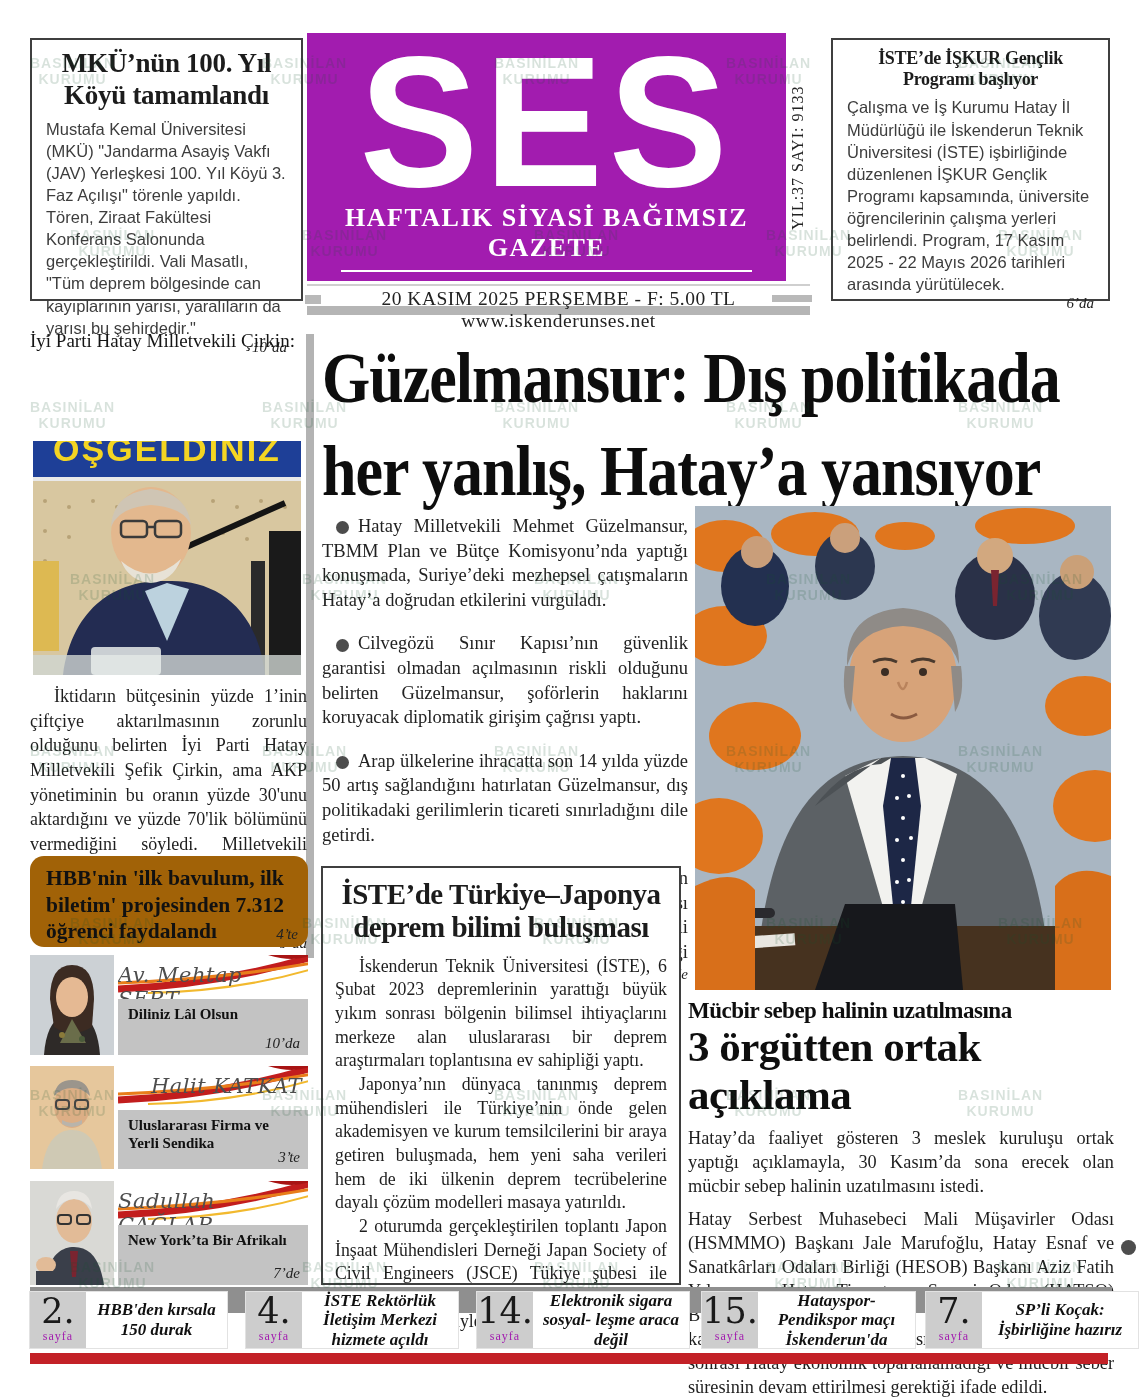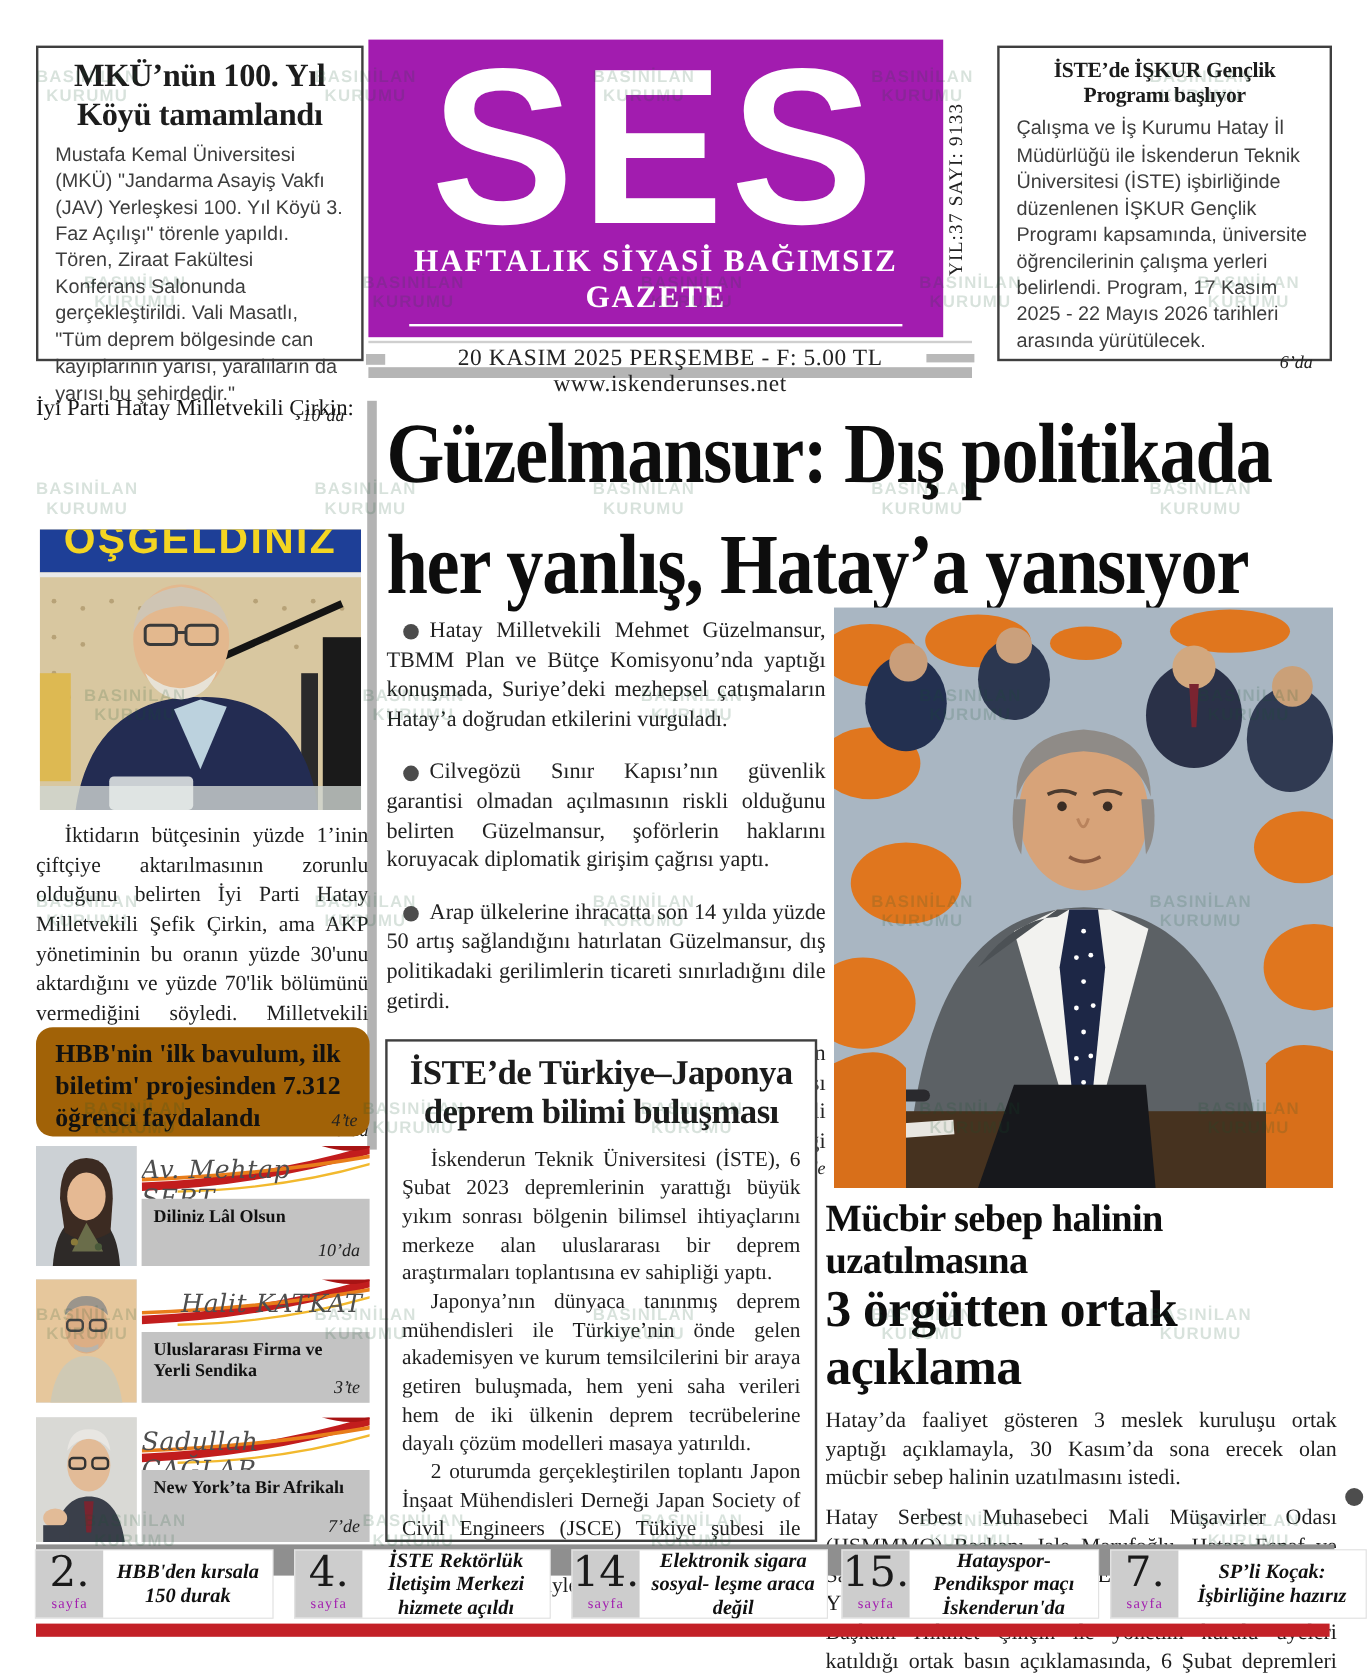--- a/index.html
+++ b/index.html
@@ -70,21 +70,21 @@
       margin:0 9px 0 14px;vertical-align:middle;}
   .bullets .pref{float:right;}
 
   
   .iste-box{border:2px solid #3f3f3f;box-sizing:border-box;padding:8px 12px;background:#fff;}
   .iste-box h2{margin:2px 0 10px;text-align:center;font-size:29px;line-height:1.15;letter-spacing:-.5px;}
   .iste-box p{margin:0;font-size:17.8px;line-height:1.33;text-align:justify;text-indent:24px;color:#1e1e1e;}
   .iste-box .pref{float:right;}
 
   
-  .mucbir h3{margin:0;font-size:32px;line-height:1.1;letter-spacing:-.5px;color:#0e0e0e;}
+  .mucbir h3{margin:0;font-size:23px;line-height:1.1;letter-spacing:-.5px;color:#0e0e0e;}
   .mucbir .l2{font-size:43px;}
   .mucbir p{margin:9px 0 0;font-size:18.3px;line-height:1.31;text-align:justify;color:#1e1e1e;}
   .side-dot{width:15px;height:15px;border-radius:50%;background:#4d4d4d;}
 
   
   .strip-bar{background:#8f8f8f;}
   .tab{position:absolute;top:1292px;height:56px;background:#fff;display:flex;box-shadow:0 0 0 1px #e2e2e2;}
   .tab-num{width:56px;background:#cdcdcd;text-align:center;box-sizing:border-box;padding-top:2px;}
   .tab-num .n{font-size:35px;line-height:1;color:#1a1a1a;font-family:"DejaVu Serif",serif;}
   .tab-num .s{font-size:12px;color:#a21caf;letter-spacing:1px;}

